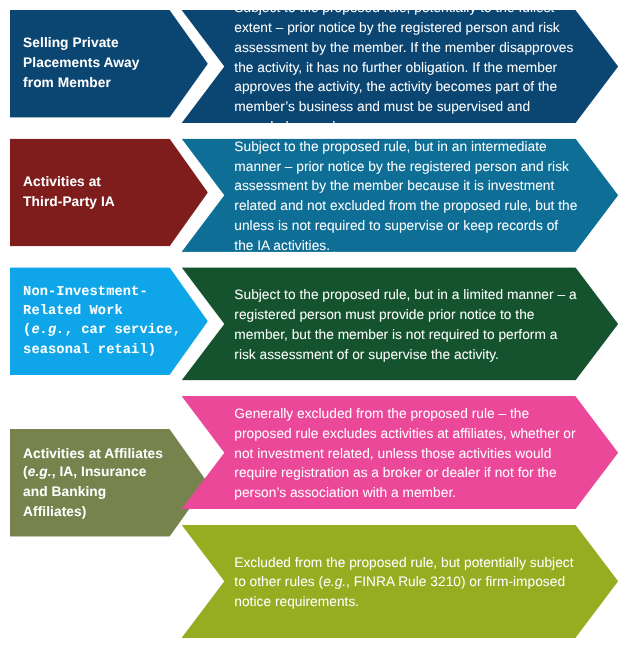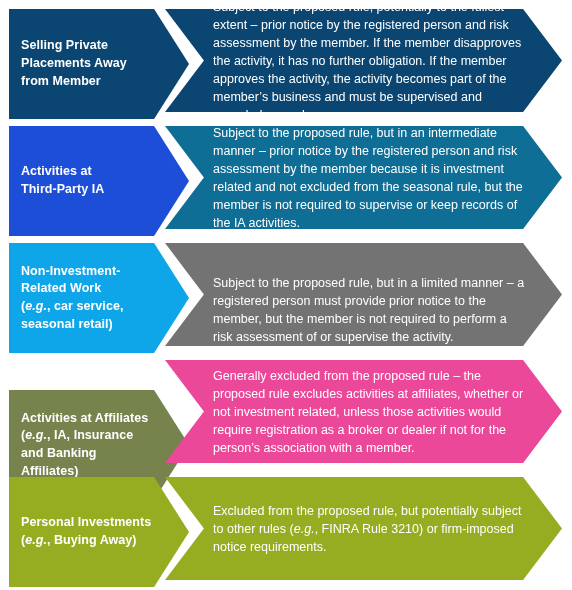--- a/index.html
+++ b/index.html
@@ -17,21 +17,21 @@
   }
   .chevron-row{
     position:relative;
     height:103px;
     margin-bottom:14px;
     width:563px;
   }
   .chev-label{
     position:absolute;
     left:0; top:0;
-    width:180px; height:110px;
+    width:180px; height:98px;
     -webkit-clip-path: polygon(0 0, 80.6% 0, 100% 50%, 80.6% 100%, 0 100%);
     clip-path: polygon(0 0, 80.6% 0, 100% 50%, 80.6% 100%, 0 100%);
     display:flex;
     align-items:center;
     box-sizing:border-box;
     padding:0 6px 0 12px;
   }
   .chev-body{
     position:absolute;
     left:156px; top:0;
@@ -65,44 +65,41 @@
 <div id="chevron-diagram">
     <div class="chevron-row">
       <div class="chev-label" style="background: rgb(11, 69, 113);">
         <div class="label-text">Selling Private<br>Placements Away<br>from Member</div>
       </div>
       <div class="chev-body" style="background: rgb(11, 69, 113);">
         <div class="body-text">Subject to the proposed rule, potentially to the fullest extent – prior notice by the registered person and risk assessment by the member. If the member disapproves the activity, it has no further obligation. If the member approves the activity, the activity becomes part of the member’s business and must be supervised and recorded as such.</div>
       </div>
     </div>
     <div class="chevron-row">
-      <div class="chev-label" style="background: #1d4ed8; align-items: center;">
+      <div class="chev-label" style="background: #7f1d1d; align-items: center;">
         <div class="label-text">Activities at<br>Third-Party IA</div>
       </div>
       <div class="chev-body" style="background: rgb(14, 110, 150);">
-        <div class="body-text">Subject to the proposed rule, but in an intermediate manner – prior notice by the registered person and risk assessment by the member because it is investment related and not excluded from the seasonal rule, but the member is not required to supervise or keep records of the IA activities.</div>
+        <div class="body-text">Subject to the proposed rule, but in an intermediate manner – prior notice by the registered person and risk assessment by the member because it is investment related and not excluded from the proposed rule, but the unless is not required to supervise or keep records of the IA activities.</div>
       </div>
     </div>
     <div class="chevron-row">
-      <div class="chev-label" style="background: rgb(15, 166, 233);">
+      <div class="chev-label" style="background: rgb(15, 166, 233); font-family: Liberation Mono, monospace;">
         <div class="label-text">Non-Investment-<br>Related Work<br>(<em>e.g.</em>, car service,<br>seasonal retail)</div>
       </div>
-      <div class="chev-body" style="background: #737373; align-items: flex-end;">
+      <div class="chev-body" style="background: #14532d;">
         <div class="body-text">Subject to the proposed rule, but in a limited manner – a registered person must provide prior notice to the member, but the member is not required to perform a risk assessment of or supervise the activity.</div>
       </div>
     </div>
     <div class="chevron-row">
       <div class="chev-label" style="background: rgb(118, 131, 76); margin-top: 30px;">
         <div class="label-text">Activities at Affiliates<br>(<em>e.g.</em>, IA, Insurance<br>and Banking<br>Affiliates)</div>
       </div>
       <div class="chev-body" style="background: #ec4899;">
         <div class="body-text">Generally excluded from the proposed rule – the proposed rule excludes activities at affiliates, whether or not investment related, unless those activities would require registration as a broker or dealer if not for the person’s association with a member.</div>
       </div>
     </div>
     <div class="chevron-row">
-      <div class="chev-label" style="background: rgb(150, 173, 33);">
-        <div class="label-text">Personal Investments<br>(<em>e.g.</em>, Buying Away)</div>
-      </div>
       <div class="chev-body" style="background: rgb(150, 173, 33); align-items: center;">
         <div class="body-text">Excluded from the proposed rule, but potentially subject to other rules (<em>e.g.</em>, FINRA Rule 3210) or firm-imposed notice requirements.</div>
       </div>
     </div>
   </div>
 
 </body></html>

